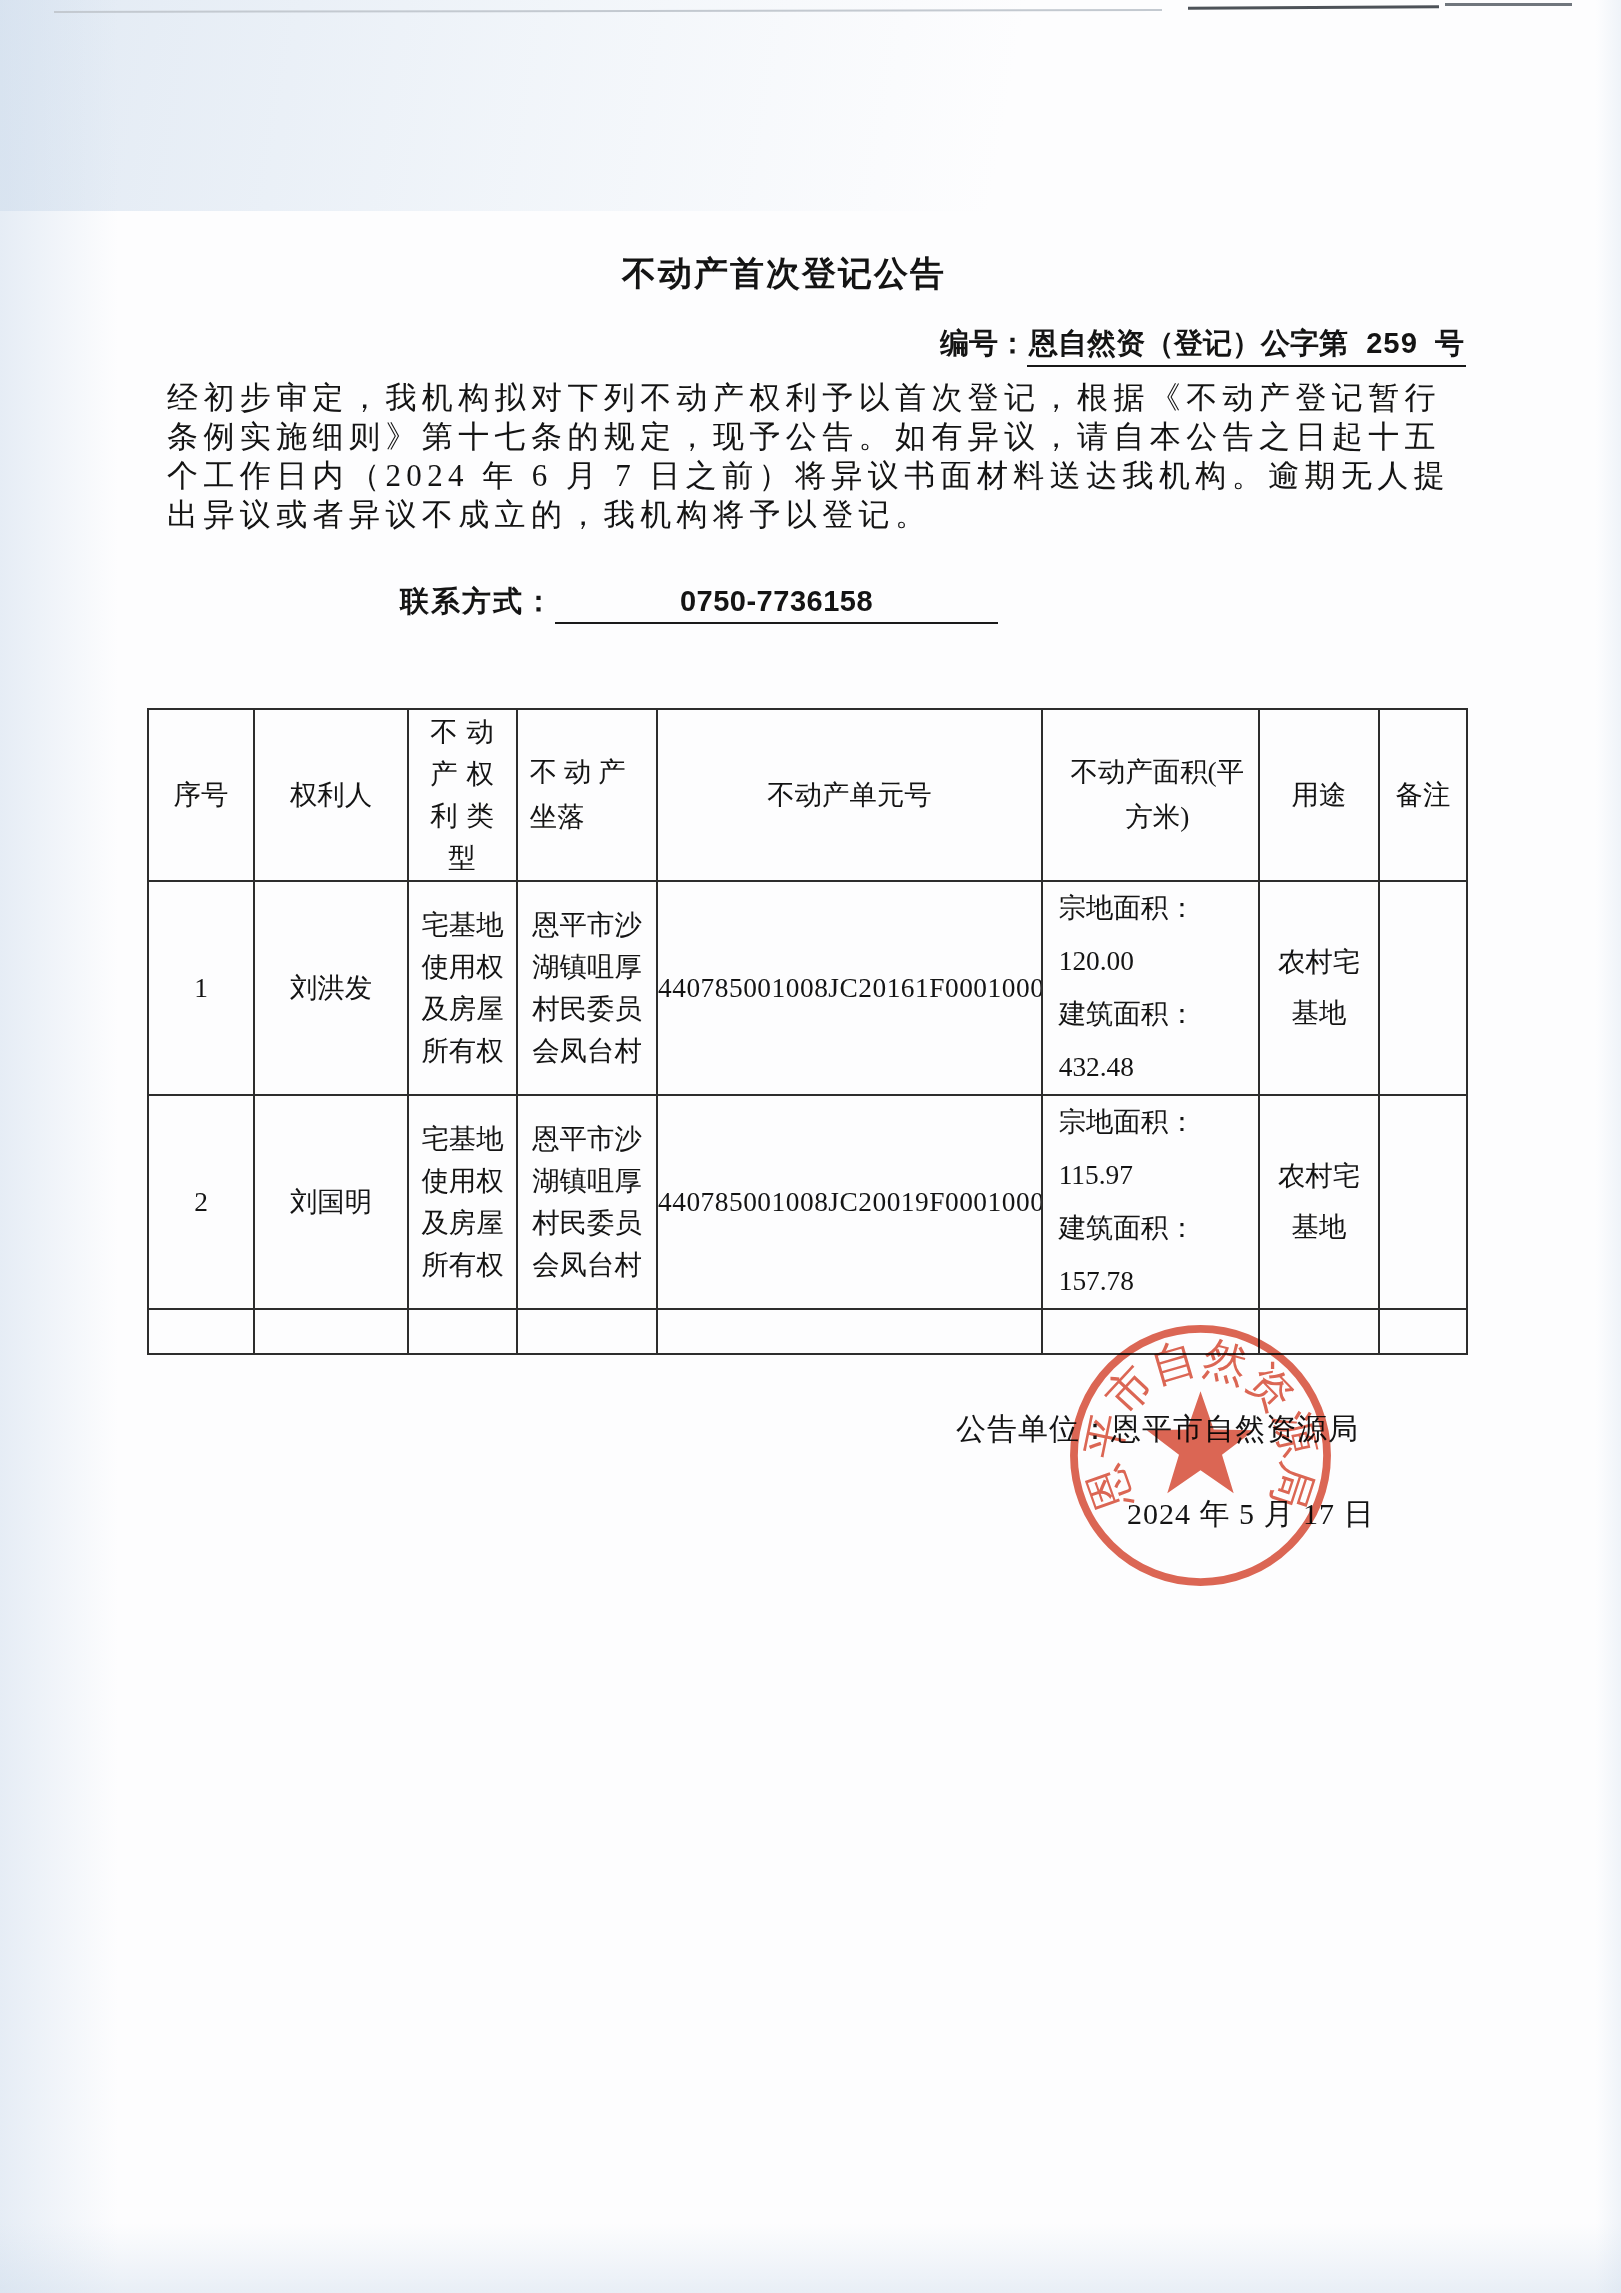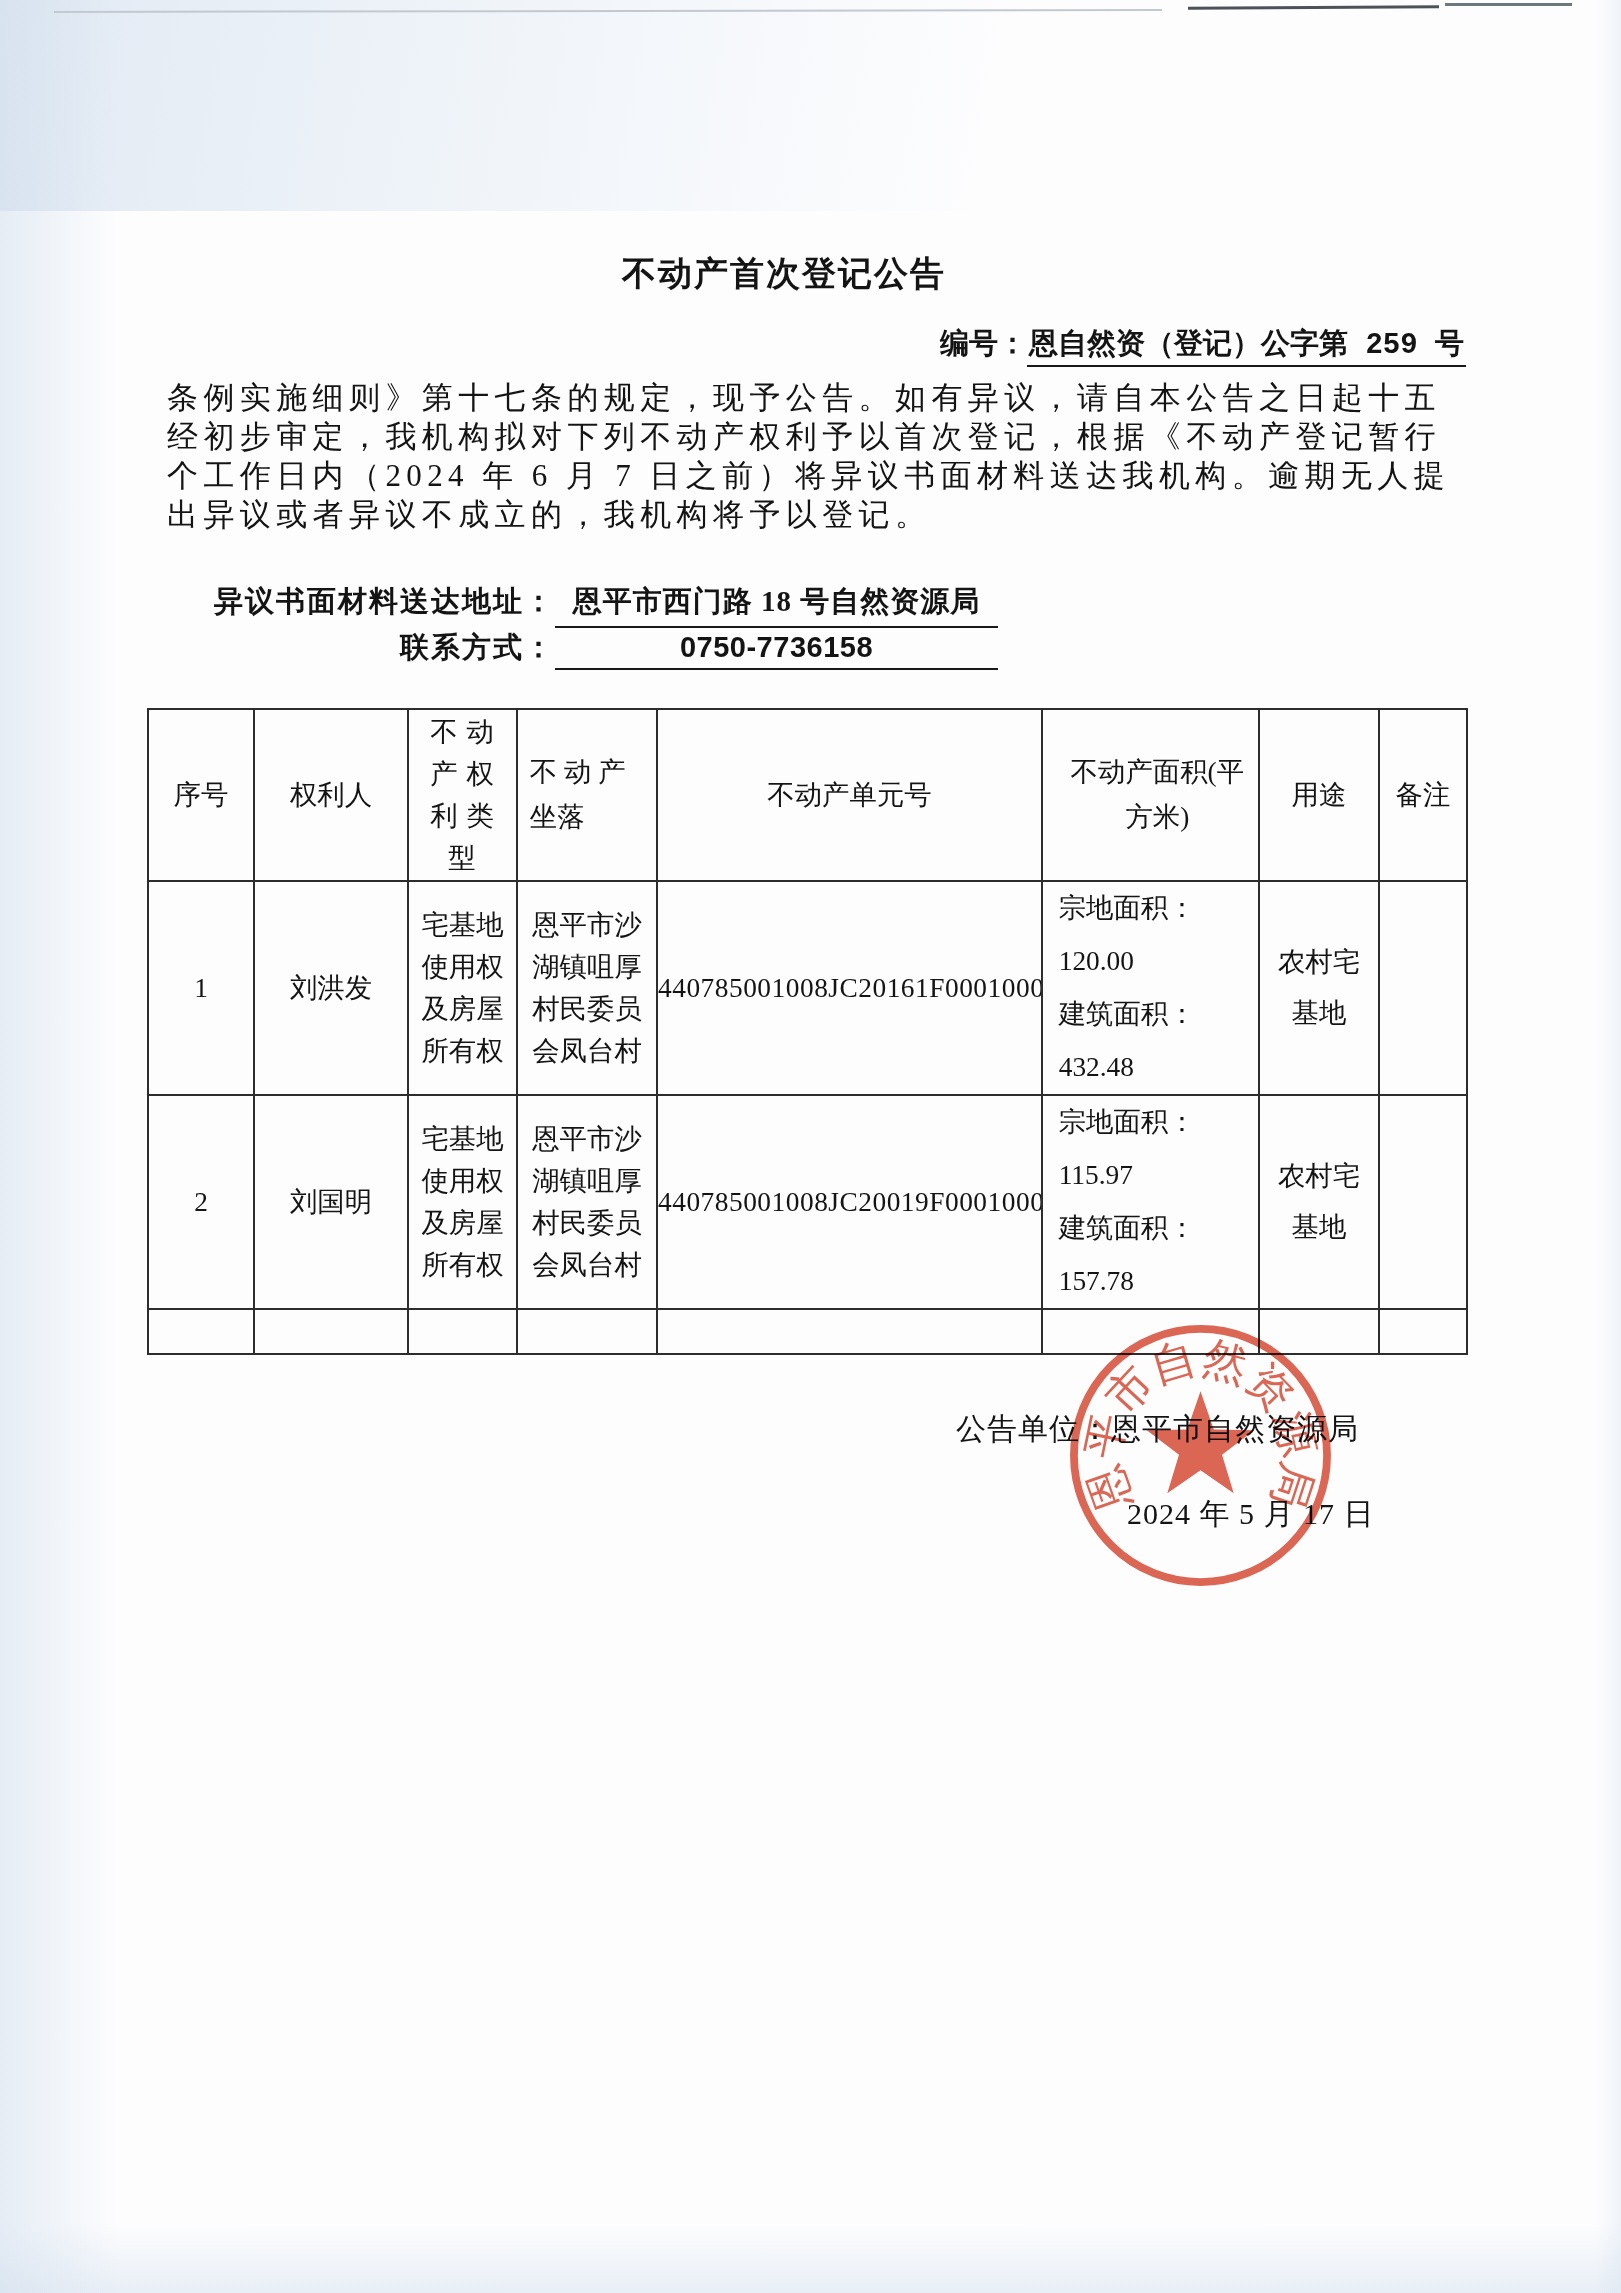--- a/index.html
+++ b/index.html
@@ -76,30 +76,27 @@
   <div class="hairline-dark"></div>
   <div class="hairline-dark2"></div>
 
   <div class="doc-title">不动产首次登记公告</div>
 
   <div class="doc-number">
     <span>编号：</span><span class="num-value">恩自然资（登记）公字第 259 号</span>
   </div>
 
   <div class="body-par">
+    <div>经初步审定，我机构拟对下列不动产权利予以首次登记，根据《不动产登记暂行</div>
     <div>条例实施细则》第十七条的规定，现予公告。如有异议，请自本公告之日起十五</div>
-    <div>经初步审定，我机构拟对下列不动产权利予以首次登记，根据《不动产登记暂行</div>
     <div>个工作日内（2024 年 6 月 7 日之前）将异议书面材料送达我机构。逾期无人提</div>
     <div>出异议或者异议不成立的，我机构将予以登记。</div>
   </div>
 
   <div class="contact-block">
-    <div class="contact-line">
-      <span class="contact-label">异议书面材料送达地址：</span><span class="underlined-value">恩平市西门路 18 号自然资源局</span>
-    </div>
     <div class="contact-line">
       <span class="contact-label">联系方式：</span><span class="underlined-value phone-value">0750-7736158</span>
     </div>
   </div>
 
   <table class="reg-table">
     <colgroup>
       <col style="width:106px">
         <col style="width:154px">
         <col style="width:109px">

